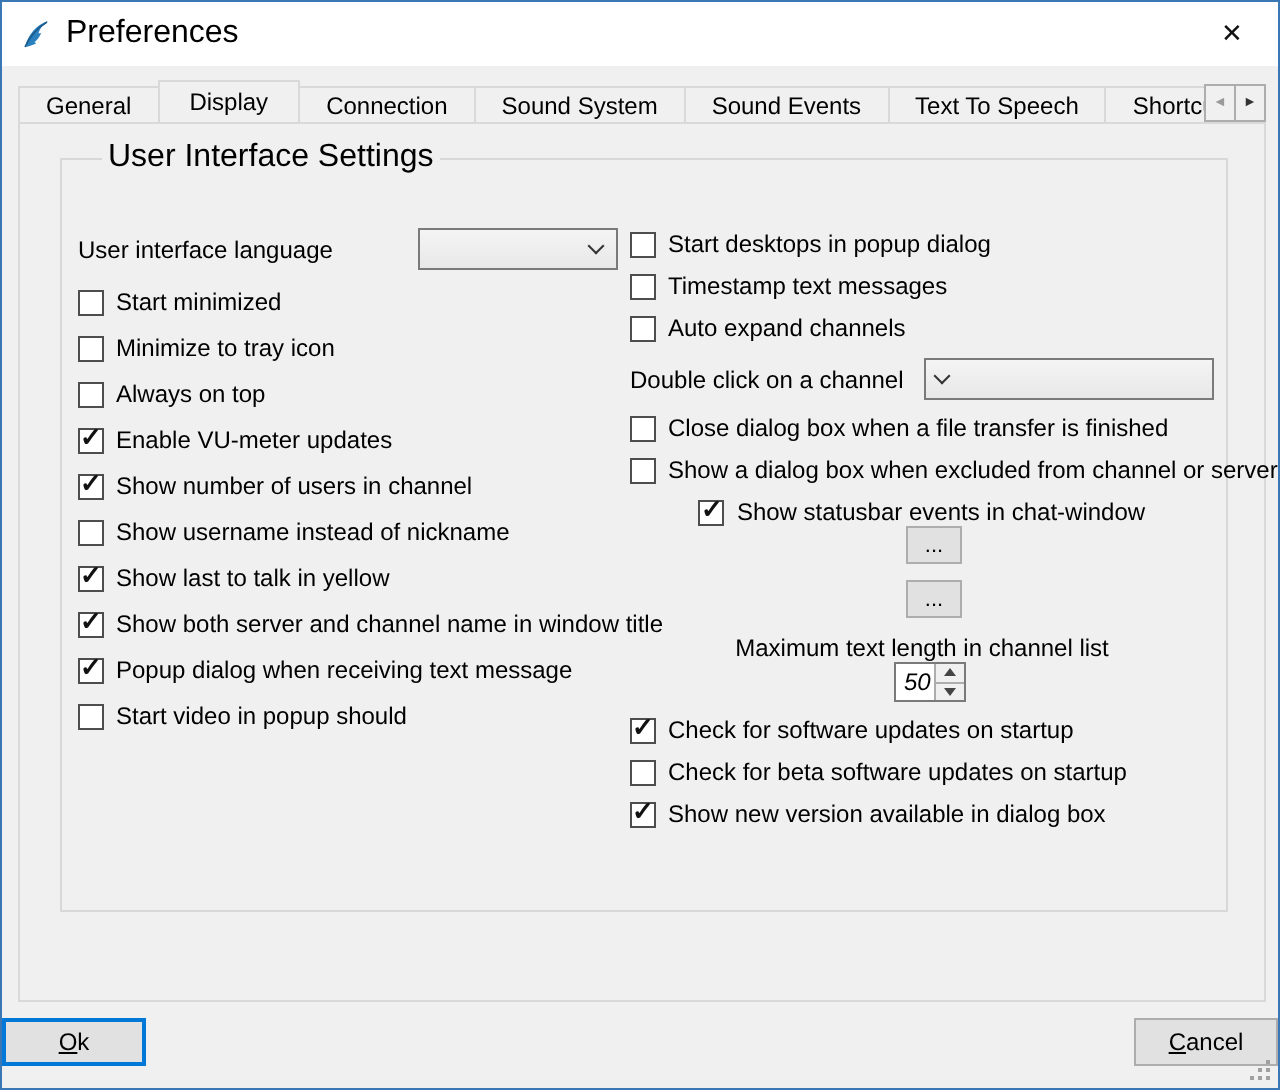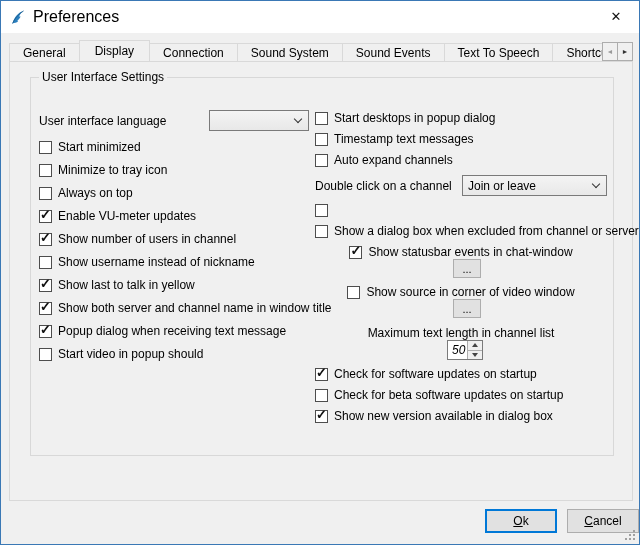--- a/index.html
+++ b/index.html
@@ -29,21 +29,21 @@
          text-align:center; line-height:18px; margin-left:-1px; }
   .tsb.dim { color:#9a9a9a; }
   .tsb.on  { color:#333; }
 
   
   .tabpage { position:absolute; left:8px; top:60px; width:624px; height:440px;
              border:1px solid #d9d9d9; background:#f0f0f0; }
 
   fieldset.groupbox { position:absolute; left:20px; top:8px; width:584px; height:386px;
                       border:1px solid #d8d8d8; padding:0; }
-  fieldset.groupbox legend { margin-left:8px; padding:0 3px; font-size:12px; }
+  fieldset.groupbox legend { margin-left:20px; padding:0 3px; font-size:16px; }
 
   .col-left  { position:absolute; left:8px;  top:26px; width:270px; display:flex;
                flex-direction:column; gap:10px; }
   .col-right { position:absolute; left:284px; top:28px; width:292px; display:flex;
                flex-direction:column; gap:8px; }
 
   .row { display:flex; align-items:center; justify-content:space-between; height:21px; }
   .row-inline { display:flex; align-items:center;flex-direction:column; }
   .lbl { white-space:nowrap; }
 
@@ -76,21 +76,21 @@
   .spin-btns { width:15px; display:flex; flex-direction:column; border-left:1px solid #adadad; }
   .spin-up, .spin-down { flex:1; background:#f0f0f0; display:flex; align-items:center;
           justify-content:center; }
   .spin-up { border-bottom:1px solid #adadad; }
   .tri-up { width:0; height:0; border-left:3px solid transparent; border-right:3px solid transparent;
             border-bottom:4px solid #444; }
   .tri-down { width:0; height:0; border-left:3px solid transparent; border-right:3px solid transparent;
             border-top:4px solid #444; }
 
   
-  .footer { position:absolute; left:0; right:0; top:508px; display:flex; justify-content:flex-end;
+  .footer { position:absolute; left:0; right:0; top:508px; display:flex; justify-content:space-between;
             gap:10px; }
   .btn { width:72px; height:24px; background:#e1e1e1; font-size:12px;
          font-family:"Liberation Sans", sans-serif; }
   .btn .btn-text { display:block; }
   .btn .btn-text::first-letter { text-decoration:underline; }
   .btn-default { border:2px solid var(--accent,#0078d7); }
   .btn-normal  { border:1px solid #adadad; }
 
   .resize-grip { position:absolute; right:2px; bottom:2px; width:13px; height:13px; }
 </style>
@@ -190,45 +190,41 @@
           <span class="cb-label">Timestamp text messages</span>
         </div>
         <div class="checkbox">
           <span class="cb-box"></span>
           <span class="cb-label">Auto expand channels</span>
         </div>
 
         <div class="row">
           <span class="lbl">Double click on a channel</span>
           <div class="combo combo-md">
-            <span class="combo-value">Join or leave</span>
             <span class="chevron"></span>
           </div>
         </div>
 
         <div class="checkbox">
           <span class="cb-box"></span>
+          <span class="cb-label">Close dialog box when a file transfer is finished</span>
         </div>
         <div class="checkbox">
           <span class="cb-box"></span>
           <span class="cb-label">Show a dialog box when excluded from channel or server</span>
         </div>
 
         <div class="row-inline">
           <div class="checkbox checked">
             <span class="cb-box"></span>
             <span class="cb-label">Show statusbar events in chat-window</span>
           </div>
           <button class="mini-btn">...</button>
         </div>
         <div class="row-inline">
-          <div class="checkbox">
-            <span class="cb-box"></span>
-            <span class="cb-label">Show source in corner of video window</span>
-          </div>
           <button class="mini-btn">...</button>
         </div>
 
         <div class="row-inline">
           <span class="lbl">Maximum text length in channel list</span>
           <div class="spin">
             <span class="spin-value">50</span>
             <span class="spin-btns">
               <span class="spin-up">
                   <i class="tri-up"></i>

